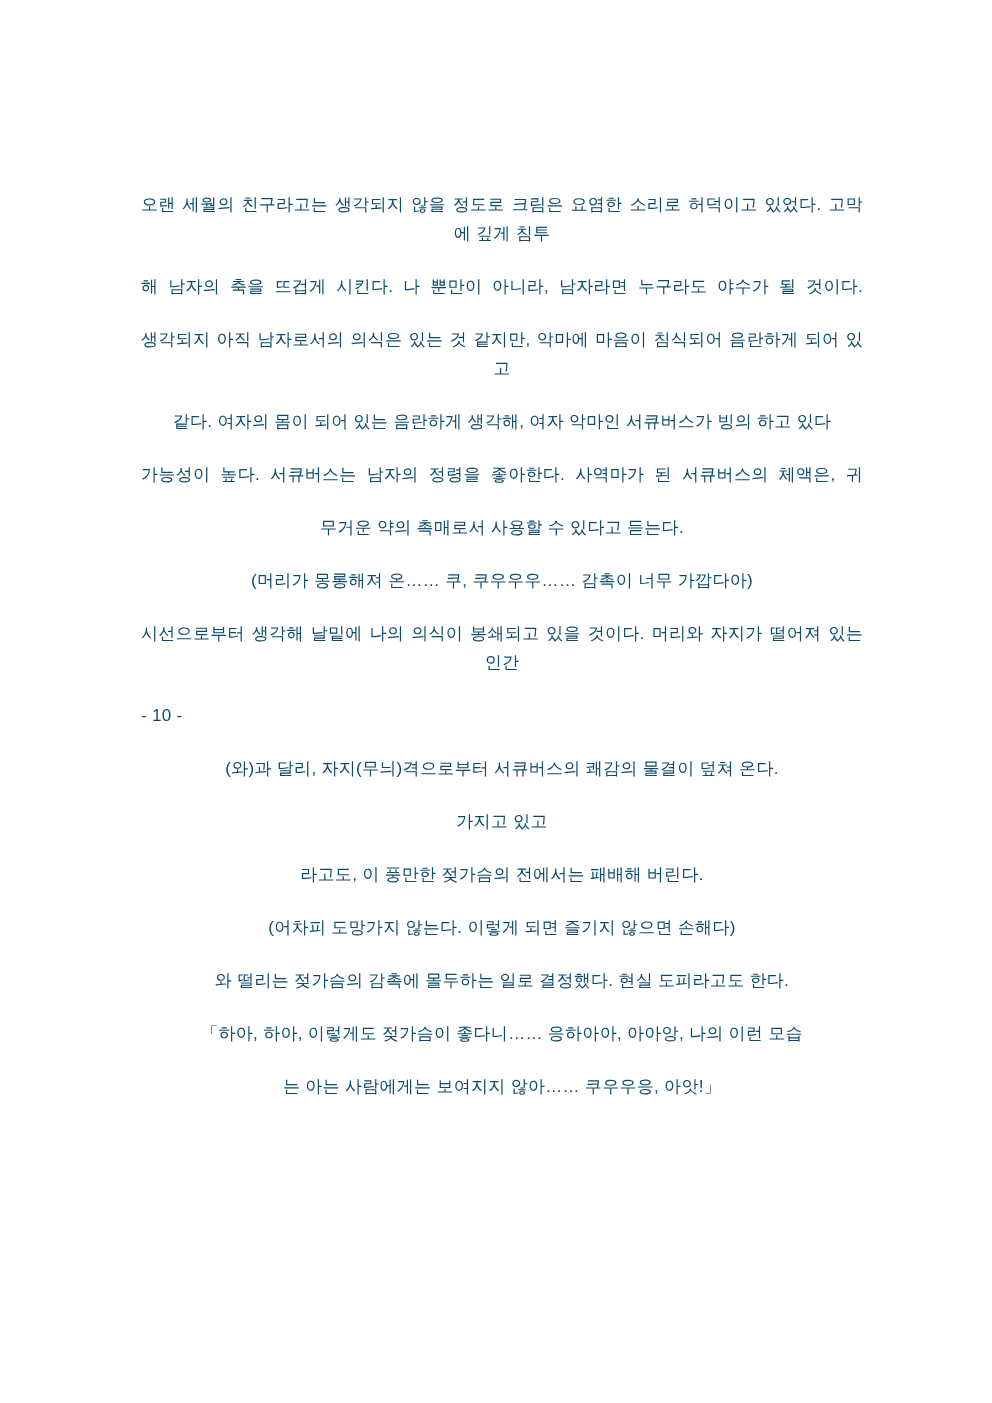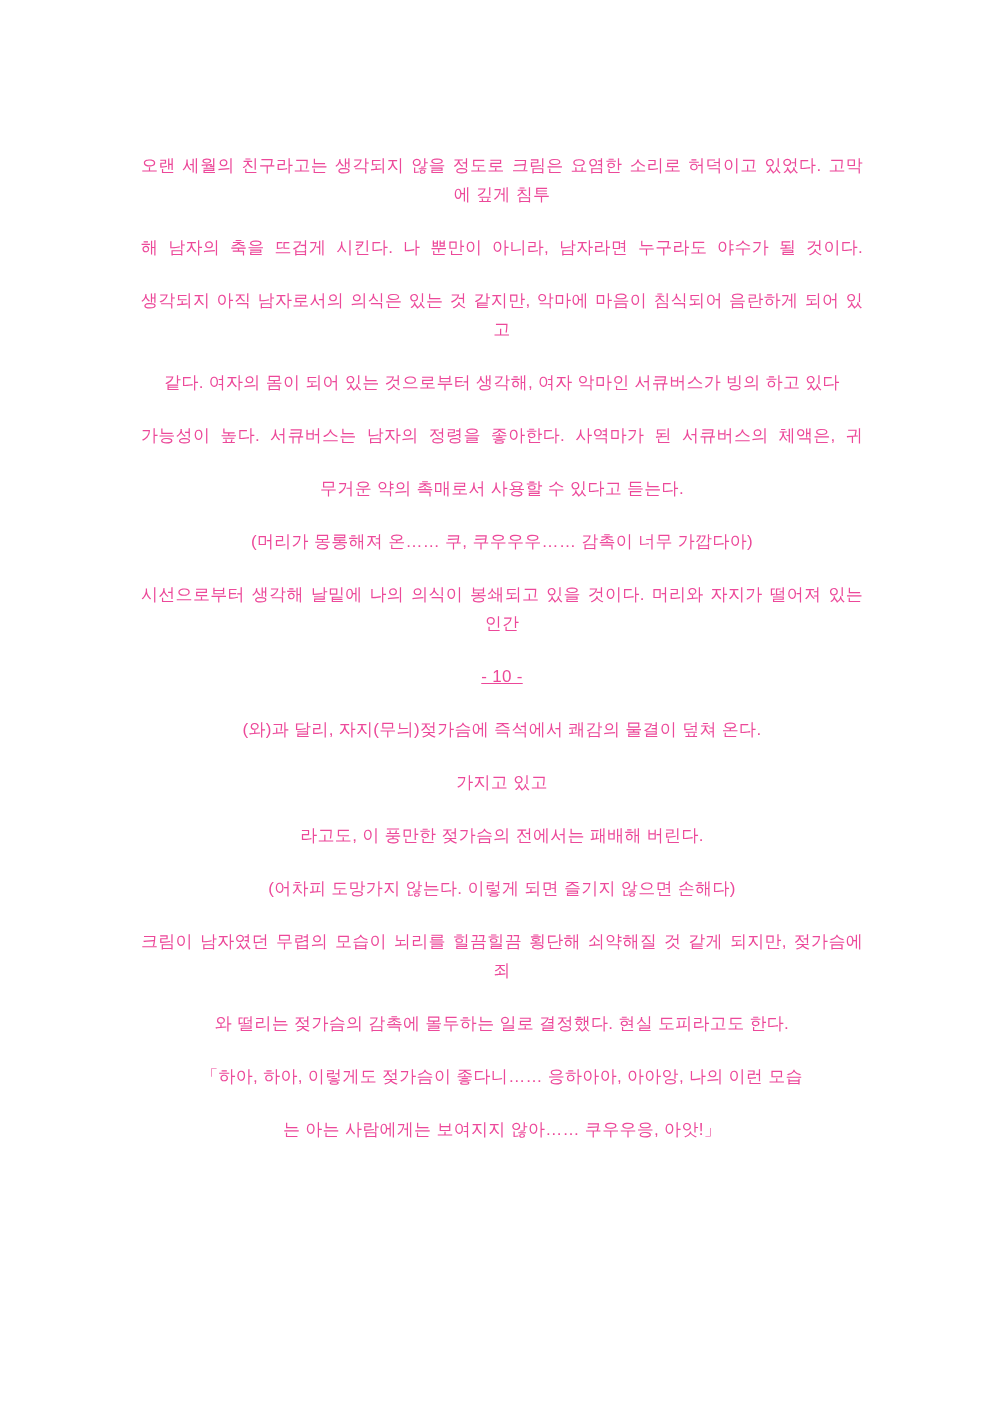--- a/index.html
+++ b/index.html
@@ -35,74 +35,69 @@
   }
   .line {
     display: block;
     text-align: center;
   }
   .line.fill {
     text-align: justify;
     text-align-last: justify;
   }
   .para.page-number .line {
-    text-align: center;
-    text-decoration: underline;
+    text-align: left;
   }
 </style>
 </head>
 <body>
 
 <div class="page">
-  <div class="content" id="doc-content" style="color: #ec4899;">
+  <div class="content" id="doc-content" style="color: #0c4a6e; margin-top: 39px;">
       <div class="para">
         <div class="line fill">오랜 세월의 친구라고는 생각되지 않을 정도로 크림은 요염한 소리로 허덕이고 있었다. 고막</div>
         <div class="line">에 깊게 침투</div>
       </div>
       <div class="para">
         <div class="line fill">해 남자의 축을 뜨겁게 시킨다. 나 뿐만이 아니라, 남자라면 누구라도 야수가 될 것이다.</div>
       </div>
       <div class="para">
         <div class="line fill">생각되지 아직 남자로서의 의식은 있는 것 같지만, 악마에 마음이 침식되어 음란하게 되어 있</div>
         <div class="line">고</div>
       </div>
       <div class="para">
-        <div class="line">같다. 여자의 몸이 되어 있는 것으로부터 생각해, 여자 악마인 서큐버스가 빙의 하고 있다</div>
+        <div class="line">같다. 여자의 몸이 되어 있는 음란하게 생각해, 여자 악마인 서큐버스가 빙의 하고 있다</div>
       </div>
       <div class="para">
         <div class="line fill">가능성이 높다. 서큐버스는 남자의 정령을 좋아한다. 사역마가 된 서큐버스의 체액은, 귀</div>
       </div>
       <div class="para">
         <div class="line">무거운 약의 촉매로서 사용할 수 있다고 듣는다.</div>
       </div>
       <div class="para">
         <div class="line">(머리가 몽롱해져 온…… 쿠, 쿠우우우…… 감촉이 너무 가깝다아)</div>
       </div>
       <div class="para">
         <div class="line fill">시선으로부터 생각해 날밑에 나의 의식이 봉쇄되고 있을 것이다. 머리와 자지가 떨어져 있는</div>
         <div class="line">인간</div>
       </div>
       <div class="para page-number">
         <div class="line">- 10 -</div>
       </div>
       <div class="para">
-        <div class="line">(와)과 달리, 자지(무늬)젖가슴에 즉석에서 쾌감의 물결이 덮쳐 온다.</div>
+        <div class="line">(와)과 달리, 자지(무늬)격으로부터 서큐버스의 쾌감의 물결이 덮쳐 온다.</div>
       </div>
       <div class="para">
         <div class="line">가지고 있고</div>
       </div>
       <div class="para">
         <div class="line">라고도, 이 풍만한 젖가슴의 전에서는 패배해 버린다.</div>
       </div>
       <div class="para">
         <div class="line">(어차피 도망가지 않는다. 이렇게 되면 즐기지 않으면 손해다)</div>
-      </div>
-      <div class="para">
-        <div class="line fill">크림이 남자였던 무렵의 모습이 뇌리를 힐끔힐끔 횡단해 쇠약해질 것 같게 되지만, 젖가슴에</div>
-        <div class="line">죄</div>
       </div>
       <div class="para">
         <div class="line">와 떨리는 젖가슴의 감촉에 몰두하는 일로 결정했다. 현실 도피라고도 한다.</div>
       </div>
       <div class="para">
         <div class="line">「하아, 하아, 이렇게도 젖가슴이 좋다니…… 응하아아, 아아앙, 나의 이런 모습</div>
       </div>
       <div class="para">
         <div class="line">는 아는 사람에게는 보여지지 않아…… 쿠우우응, 아앗!」</div>
       </div>

